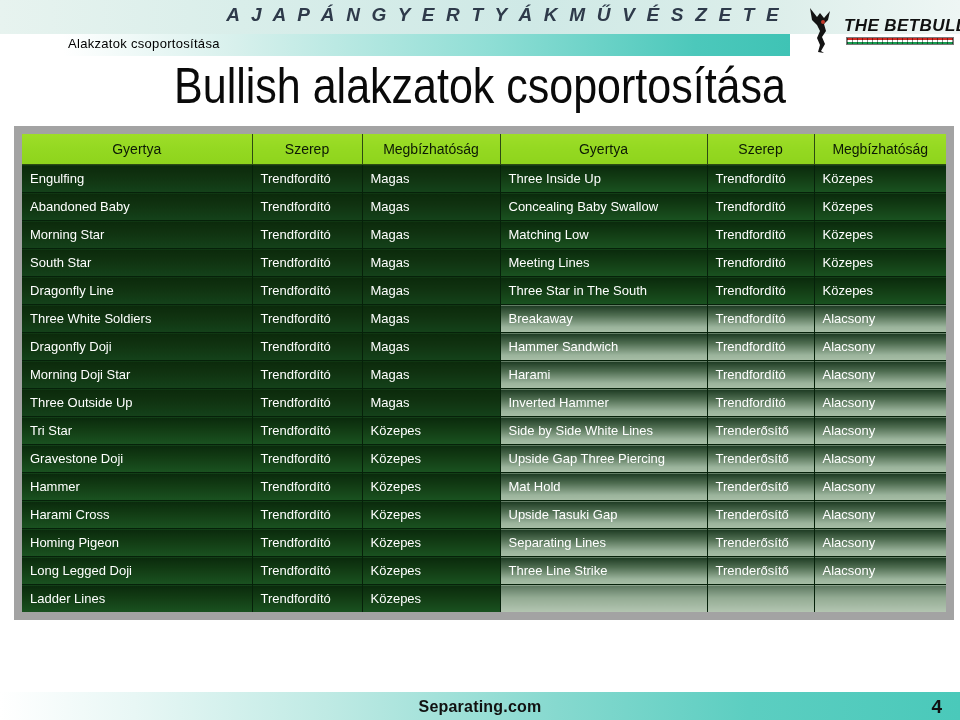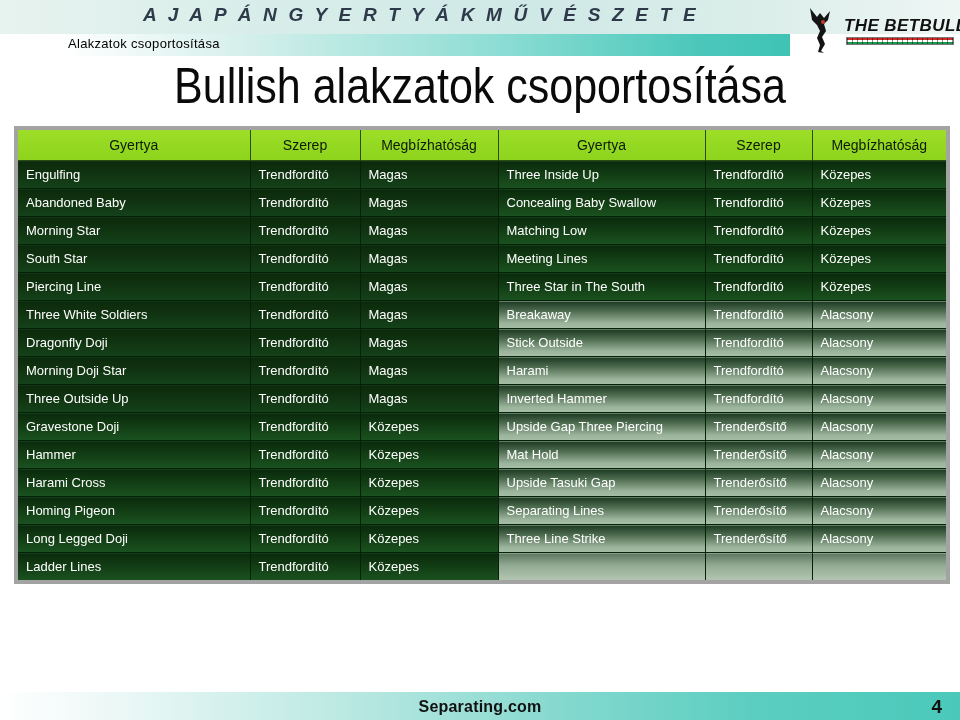--- a/index.html
+++ b/index.html
@@ -17,23 +17,23 @@
 
   
   .top-banner {
     position: absolute;
     left: 0; top: 0;
     width: 960px; height: 34px;
     background: linear-gradient(to right, #e7f3ef 0%, #d9eeea 25%, #cfe9e6 55%, #dceeea 80%, #eef6f4 100%);
   }
   .top-banner-title {
     position: absolute;
-    left: 76px; top: 4px;
+    left: 92px; top: 4px;
     width: 690px;
-    text-align: center;
+    text-align: right;
     font-size: 19px;
     font-weight: bold;
     font-style: italic;
     letter-spacing: 3.2px;
     color: #2e3a4a;
     white-space: nowrap;
   }
 
   
   .subtitle-bar {
@@ -105,21 +105,21 @@
   
   .table-wrap {
     position: absolute;
     left: 14px; top: 126px;
     width: 932px;
   }
   table.grid {
     border-collapse: collapse;
     table-layout: fixed;
     width: 932px;
-    border: 4px solid #a3a3a3;
+    border: 8px solid #a3a3a3;
   }
   table.grid th, table.grid td {
     border: 1px solid #06210a;
     padding: 0 8px;
     height: 27px;
     font-size: 13px;
     color: #ffffff;
     text-align: left;
     overflow: hidden;
     white-space: nowrap;
@@ -252,57 +252,65 @@
         </tr>
         <tr>
           <td class="tone-dark">South Star</td>
           <td class="tone-dark">Trendfordító</td>
           <td class="tone-dark">Magas</td>
           <td class="tone-mid">Meeting Lines</td>
           <td class="tone-mid">Trendfordító</td>
           <td class="tone-mid">Közepes</td>
         </tr>
         <tr>
-          <td class="tone-dark">Piercing Line</td>
+          <td class="tone-dark">Dragonfly Line</td>
           <td class="tone-dark">Trendfordító</td>
           <td class="tone-dark">Magas</td>
           <td class="tone-mid">Three Star in The South</td>
           <td class="tone-mid">Trendfordító</td>
           <td class="tone-mid">Közepes</td>
         </tr>
         <tr>
           <td class="tone-dark">Three White Soldiers</td>
           <td class="tone-dark">Trendfordító</td>
           <td class="tone-dark">Magas</td>
           <td class="tone-light">Breakaway</td>
           <td class="tone-light">Trendfordító</td>
           <td class="tone-light">Alacsony</td>
         </tr>
         <tr>
           <td class="tone-dark">Dragonfly Doji</td>
           <td class="tone-dark">Trendfordító</td>
           <td class="tone-dark">Magas</td>
-          <td class="tone-light">Stick Outside</td>
+          <td class="tone-light">Hammer Sandwich</td>
           <td class="tone-light">Trendfordító</td>
           <td class="tone-light">Alacsony</td>
         </tr>
         <tr>
           <td class="tone-dark">Morning Doji Star</td>
           <td class="tone-dark">Trendfordító</td>
           <td class="tone-dark">Magas</td>
           <td class="tone-light">Harami</td>
           <td class="tone-light">Trendfordító</td>
           <td class="tone-light">Alacsony</td>
         </tr>
         <tr>
           <td class="tone-dark">Three Outside Up</td>
           <td class="tone-dark">Trendfordító</td>
           <td class="tone-dark">Magas</td>
           <td class="tone-light">Inverted Hammer</td>
           <td class="tone-light">Trendfordító</td>
+          <td class="tone-light">Alacsony</td>
+        </tr>
+        <tr>
+          <td class="tone-mid">Tri Star</td>
+          <td class="tone-mid">Trendfordító</td>
+          <td class="tone-mid">Közepes</td>
+          <td class="tone-light">Side by Side White Lines</td>
+          <td class="tone-light">Trenderősítő</td>
           <td class="tone-light">Alacsony</td>
         </tr>
         <tr>
           <td class="tone-mid">Gravestone Doji</td>
           <td class="tone-mid">Trendfordító</td>
           <td class="tone-mid">Közepes</td>
           <td class="tone-light">Upside Gap Three Piercing</td>
           <td class="tone-light">Trenderősítő</td>
           <td class="tone-light">Alacsony</td>
         </tr>

